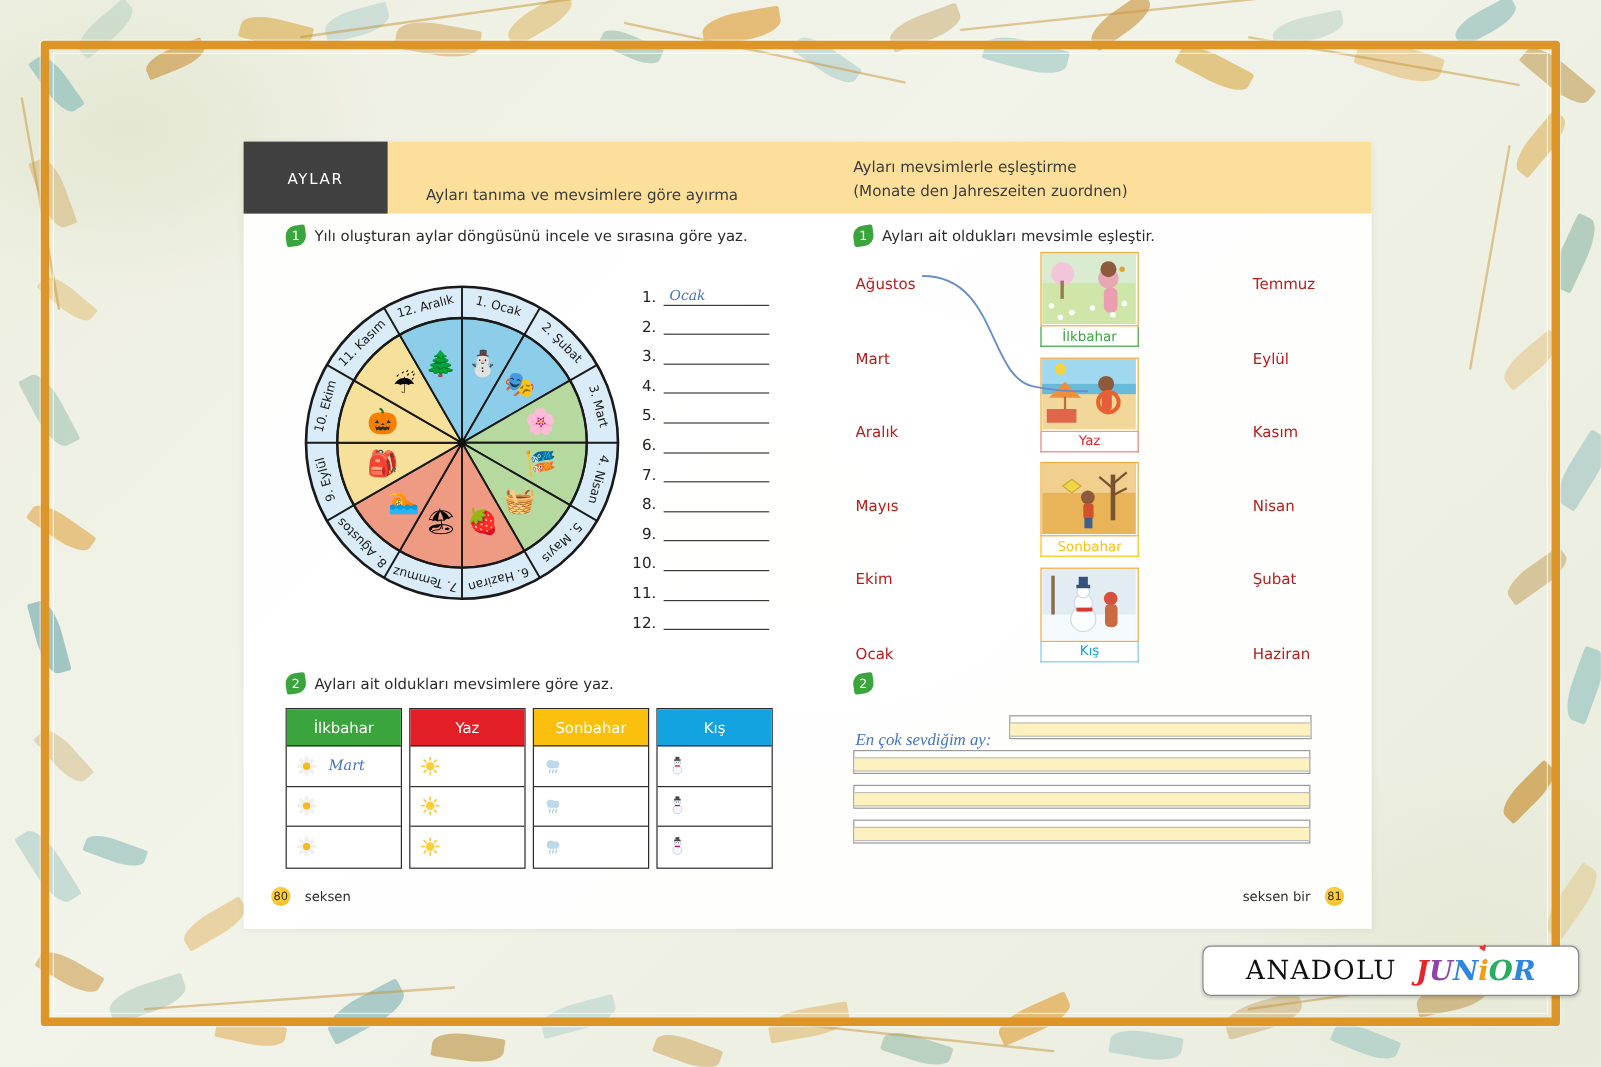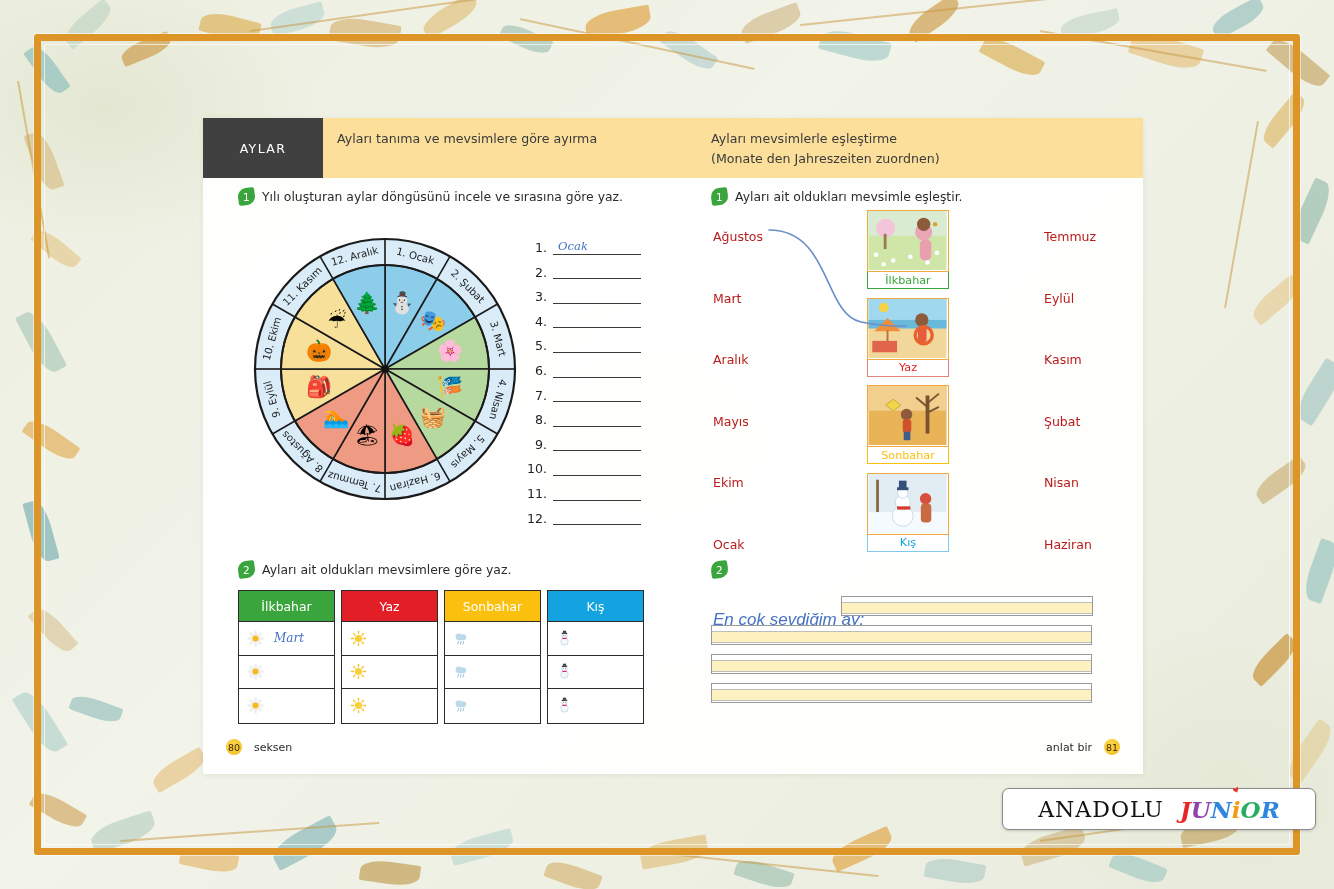--- a/index.html
+++ b/index.html
@@ -26,21 +26,21 @@
   
   #page{position:absolute;left:203px;top:118px;width:940px;height:656px;
     background:rgba(255,255,255,.93);box-shadow:0 1px 6px rgba(0,0,0,.07);}
   
   #header{position:absolute;left:0;top:0;width:940px;height:60px;background:#fbdf9b;}
   #aylar-tab{position:absolute;left:0;top:0;width:120px;height:60px;background:#404040;
     display:flex;align-items:center;justify-content:center;}
   #aylar-tab span{color:#fff;font-size:12.5px;letter-spacing:1.4px;}
   .hdr-txt{position:absolute;top:11px;font-size:12.6px;color:#3b3b3b;line-height:1.55;}
   .hdr-txt .l2{color:#3b3b3b;}
-  #hdr-left{left:134px;}
+  #hdr-left{left:152px;margin-top:24px;}
   #hdr-right{left:508px;}
   
   .task{position:absolute;display:flex;align-items:center;gap:7px;font-size:12.4px;color:#2b2b2b;}
   .badge{width:17px;height:17px;flex:none;background:#3aa53d;color:#fff;font-size:10.5px;
     display:flex;align-items:center;justify-content:center;
     border-radius:50% 12% 50% 12%;transform:rotate(-8deg);}
   .badge i{font-style:normal;transform:rotate(8deg);}
   
   #wheel{position:absolute;left:48px;top:117px;width:268px;height:268px;}
   #wheel svg{display:block;}
@@ -68,22 +68,22 @@
   .mright{left:333px;}
   .mitem{height:61.5px;font-size:12.5px;color:#b91c1c;display:flex;align-items:center;}
   .cards{position:absolute;left:156px;top:4px;width:82px;}
   .card{width:82px;margin-bottom:8.5px;}
   .cimg{width:82px;height:62px;border:1.5px solid #f0a93c;box-sizing:border-box;position:relative;overflow:hidden;}
   .clabel{height:17px;border:1.5px solid #ccc;border-top:none;box-sizing:border-box;background:#fff;
     display:flex;align-items:center;justify-content:center;font-size:11.2px;}
   #link-svg{position:absolute;left:0;top:0;width:430px;height:360px;pointer-events:none;}
   
   #writing{position:absolute;left:508px;top:478px;width:400px;}
-  .wlabel{position:absolute;left:2px;top:14px;font-style:italic;color:#4472c4;font-size:17px;
-    font-family:Liberation Sans, sans-serif;}
+  .wlabel{position:absolute;left:2px;top:14px;font-style:italic;color:#4472c4;font-size:14px;
+    font-family:Liberation Serif, serif;}
   .wline{position:relative;height:20px;border:1px solid #9a9a9a;box-sizing:border-box;background:#fff;
     margin-bottom:9px;}
   .wline:before{content:"";position:absolute;left:0;right:0;top:4.5px;height:10px;background:#fdf2bf;
     border-top:1px solid #bdbdbd;border-bottom:1px solid #bdbdbd;}
   #wfirst{position:absolute;left:130px;top:0;width:252px;}
   .wrest{width:381px;}
   
   .footer{position:absolute;bottom:14px;display:flex;align-items:center;gap:7px;font-size:11px;color:#2b2b2b;}
   #footer-left{left:18px;}
   #footer-right{right:18px;}
@@ -586,22 +586,22 @@
               <rect x="55" y="31" width="11" height="20" rx="4" fill="#c96a42"></rect>
               <rect x="30" y="34" width="14" height="3.4" fill="#d63b2f"></rect>
             </svg></div>
           <div class="clabel" style="border-color:#7fc9ec;color:#12a3e0;">Kış</div>
         </div>
       </div>
     <div class="mcol mright" id="mright">
         <div class="mitem">Temmuz</div>
         <div class="mitem">Eylül</div>
         <div class="mitem">Kasım</div>
+        <div class="mitem">Nisan</div>
         <div class="mitem">Şubat</div>
-        <div class="mitem">Nisan</div>
         <div class="mitem">Haziran</div>
       </div>
     <svg id="link-svg" viewBox="0 0 430 360">
       <path id="linkpath" d="M58,24 C120,24 112,108 150,116 C170,120 180,120 195,120" fill="none" stroke="#6a8ec9" stroke-width="1.6" stroke-linecap="round"></path>
     </svg>
   </div>
 
   <div class="task" style="left:508px;top:443px;">
     <div class="badge">
         <i>2</i>
@@ -614,21 +614,21 @@
       <div class="wline" id="wfirst"></div>
     </div>
     <div id="wlines">
         <div class="wline wrest"></div>
         <div class="wline wrest"></div>
         <div class="wline wrest"></div>
       </div>
   </div>
 
   <div class="footer" id="footer-right">
-    <span>anlat bir</span>
+    <span>seksen bir</span>
     <div class="daisy">
       <div class="core">81</div>
     </div>
   </div>
 
 </div>
 
 <div id="logo">
   <div class="anad">ANADOLU</div>
   <div class="jun" id="junior">

